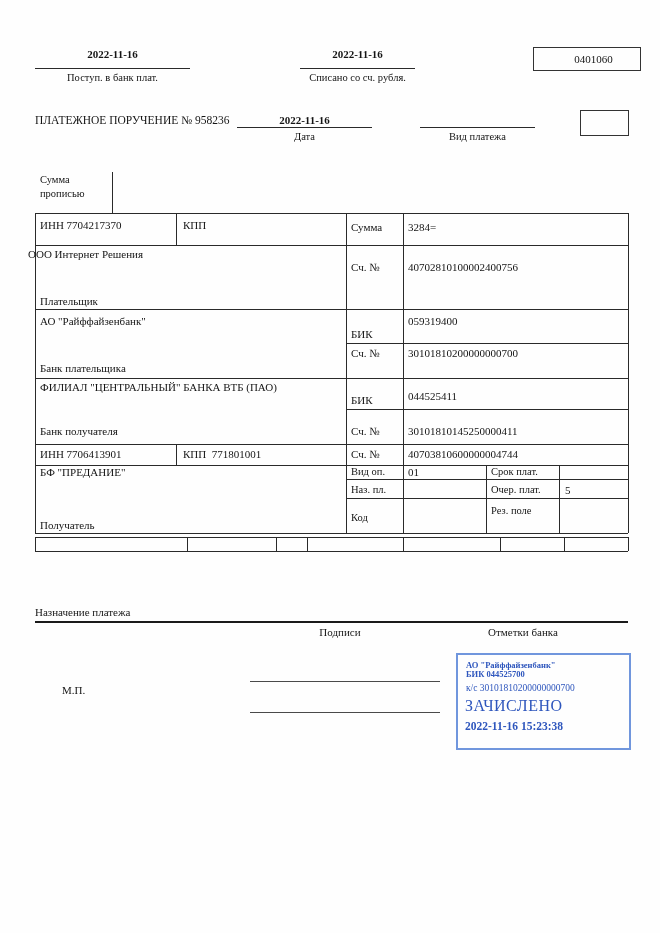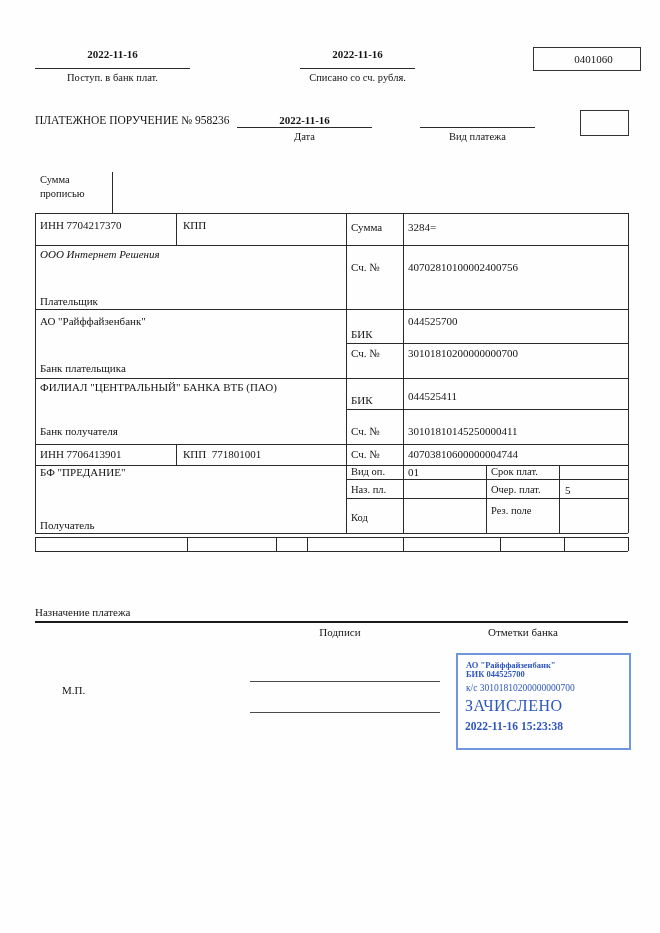--- a/index.html
+++ b/index.html
@@ -72,27 +72,27 @@
   <i class="vl" style="left:403px;top:213px;height:320px;"></i>
   <i class="vl" style="left:486px;top:465px;height:68px;"></i>
   <i class="vl" style="left:559px;top:465px;height:68px;"></i>
   <i class="vl" style="left:628px;top:213px;height:320px;"></i>
 
   <div class="t" style="left:40px;top:219px;">ИНН 7704217370</div>
   <div class="t" style="left:183px;top:219px;">КПП</div>
   <div class="t" style="left:351px;top:221px;">Сумма</div>
   <div class="t" style="left:408px;top:221px;">3284=</div>
 
-  <div class="t" style="left:40px;top:248px;font-style:italic;">ООО Интернет Решения</div>
+  <div class="t" style="left:28px;top:248px;">ООО Интернет Решения</div>
   <div class="t" style="left:351px;top:261px;">Сч. №</div>
   <div class="t" style="left:408px;top:261px;">40702810100002400756</div>
   <div class="t" style="left:40px;top:295px;">Плательщик</div>
 
   <div class="t" style="left:40px;top:315px;">АО "Райффайзенбанк"</div>
-  <div class="t" style="left:408px;top:315px;">044525700</div>
+  <div class="t" style="left:408px;top:315px;">059319400</div>
   <div class="t" style="left:351px;top:328px;">БИК</div>
   <div class="t" style="left:351px;top:347px;">Сч. №</div>
   <div class="t" style="left:408px;top:347px;">30101810200000000700</div>
   <div class="t" style="left:40px;top:362px;">Банк плательщика</div>
 
   <div class="t" style="left:40px;top:381px;">ФИЛИАЛ "ЦЕНТРАЛЬНЫЙ" БАНКА ВТБ (ПАО)</div>
   <div class="t" style="left:351px;top:394px;">БИК</div>
   <div class="t" style="left:408px;top:390px;">044525411</div>
   <div class="t" style="left:40px;top:425px;">Банк получателя</div>
   <div class="t" style="left:351px;top:425px;">Сч. №</div>

